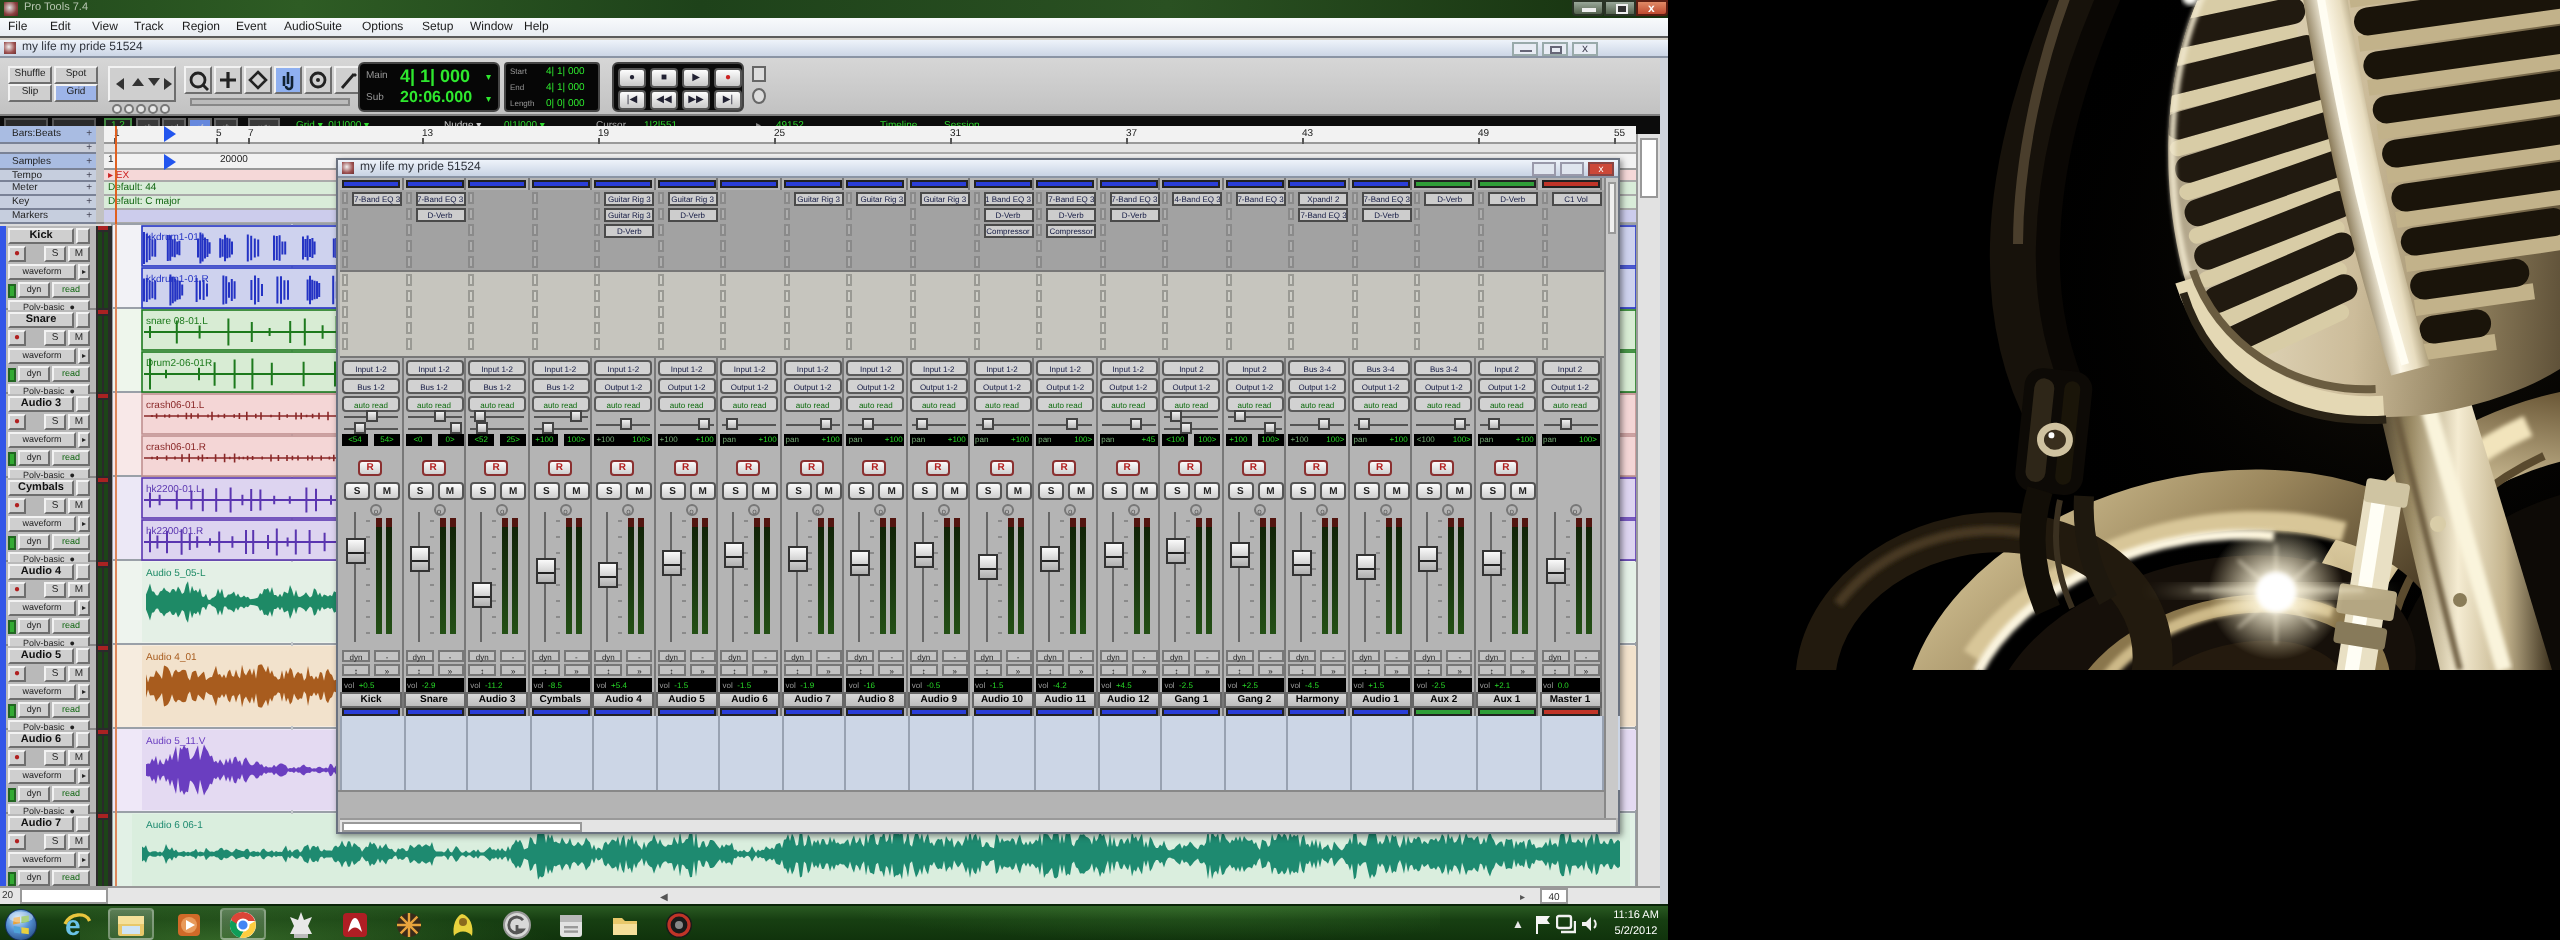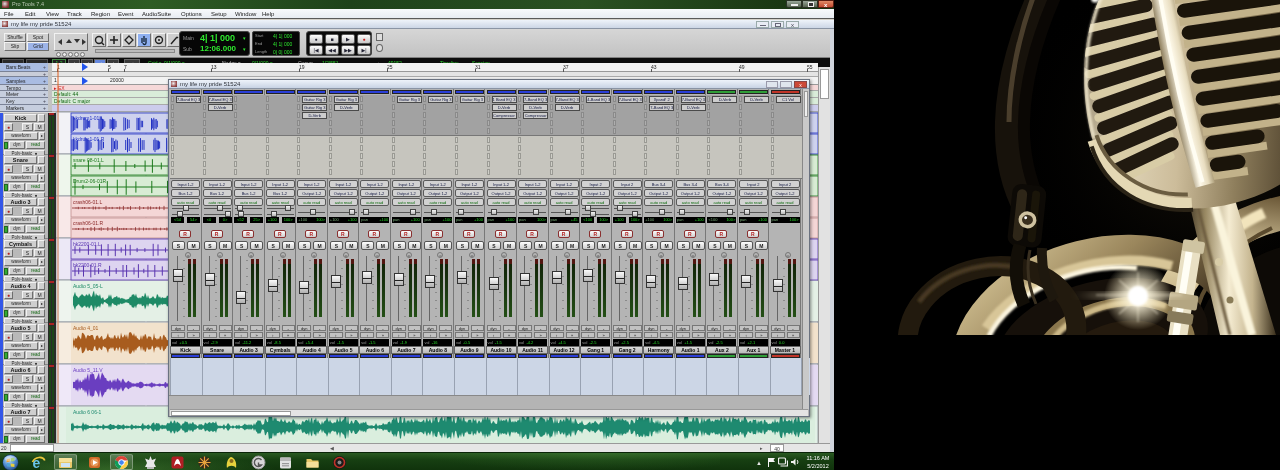--- a/index.html
+++ b/index.html
@@ -94,21 +94,21 @@
         <svg width="12" height="12" viewBox="0 0 12 12" style="position:absolute;left:0;top:0">
           <path d="M3,10L9,3M9,3l1,1" stroke="#222" stroke-width="1.4"></path>
         </svg>
       </div>
       <div class="ab" style="left:95px;top:20px;width:80px;height:4px;background:#bbb;border:1px solid #888"></div>
       <div class="ab" style="left:179px;top:2px;width:71px;height:25px;background:#060606;border-radius:3px;border:1px solid #444">
 <div class="ab" style="left:3px;top:3px;color:#999;font-size:5px">Main</div>
 <div class="ab" style="left:20px;top:1px;color:#2ee82e;font-size:9px;font-weight:bold">4| 1| 000</div>
 <div class="ab" style="left:63px;top:3px;color:#2ee82e;font-size:5px">▾</div>
 <div class="ab" style="left:3px;top:14px;color:#999;font-size:5px">Sub</div>
-<div class="ab" style="left:20px;top:12px;color:#2ee82e;font-size:8px;font-weight:bold">12:06.000</div>
+<div class="ab" style="left:20px;top:12px;color:#2ee82e;font-size:8px;font-weight:bold">20:06.000</div>
 <div class="ab" style="left:63px;top:14px;color:#2ee82e;font-size:5px">▾</div>
 </div>
       <div class="ab" style="left:252px;top:2px;width:48px;height:25px;background:#060606;border-radius:2px;border:1px solid #444">
         <div class="ab" style="left:2px;top:1px;color:#999;font-size:4px">Start</div>
         <div class="ab" style="left:20px;top:1px;color:#2ee82e;font-size:5px">4| 1| 000</div>
         <div class="ab" style="left:2px;top:9px;color:#999;font-size:4px">End</div>
         <div class="ab" style="left:20px;top:9px;color:#2ee82e;font-size:5px">4| 1| 000</div>
         <div class="ab" style="left:2px;top:17px;color:#999;font-size:4px">Length</div>
         <div class="ab" style="left:20px;top:17px;color:#2ee82e;font-size:5px">0| 0| 000</div>
       </div>

